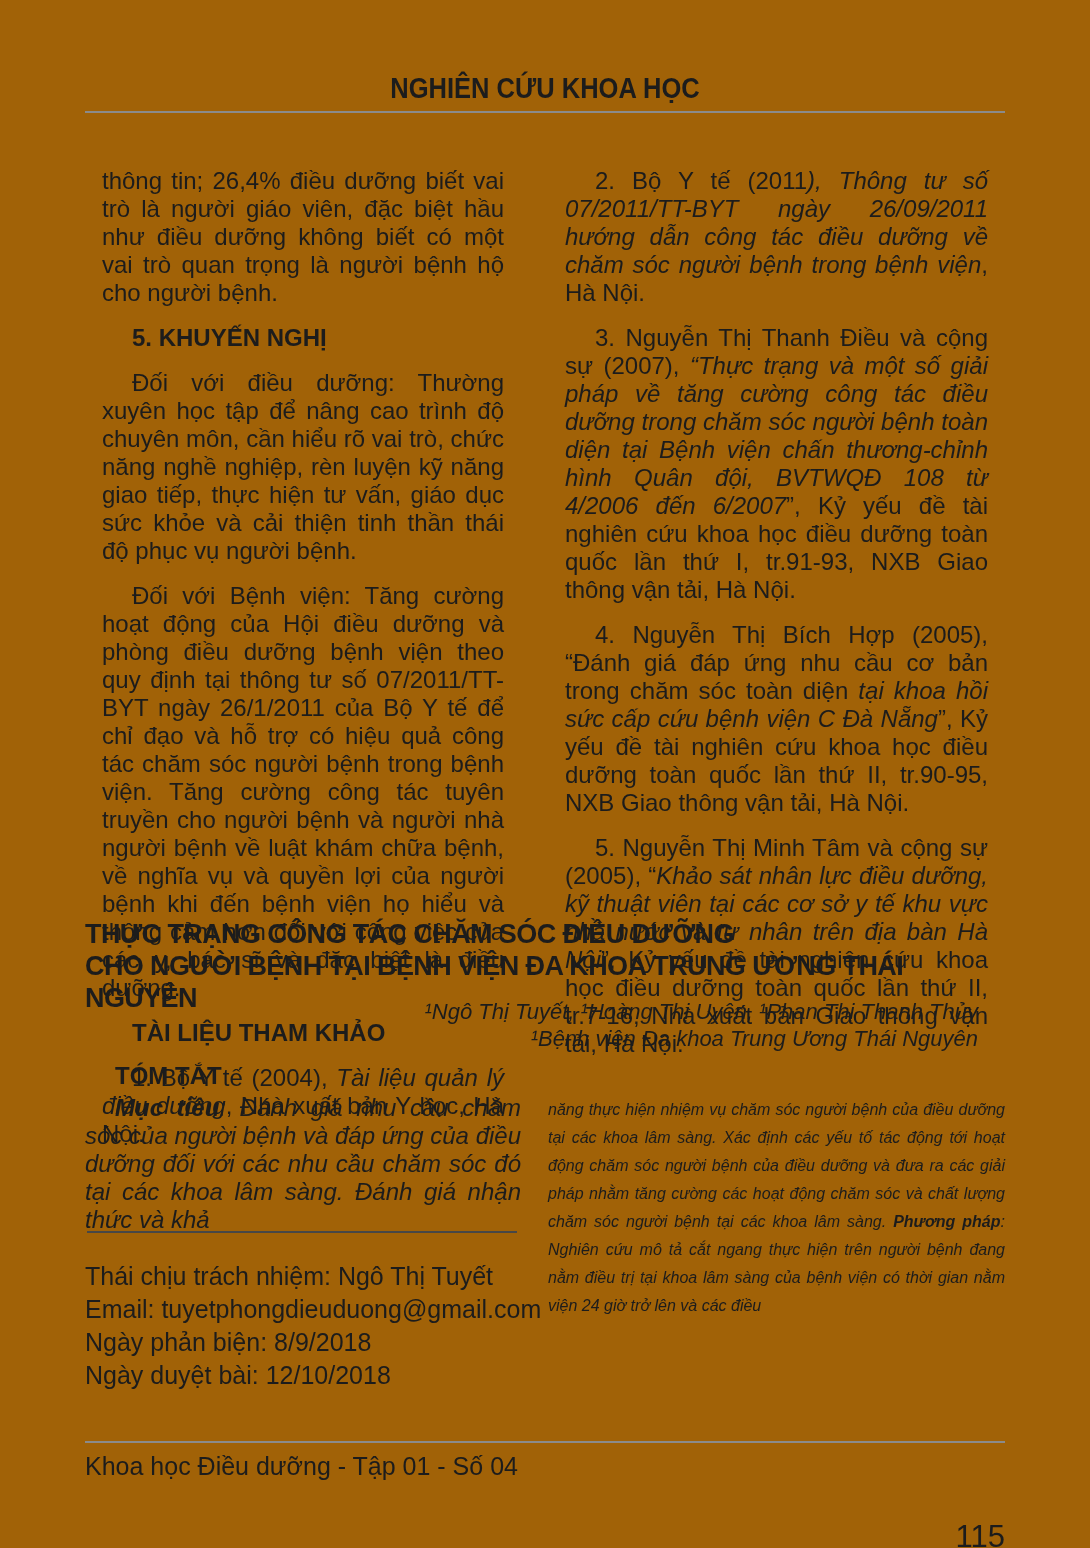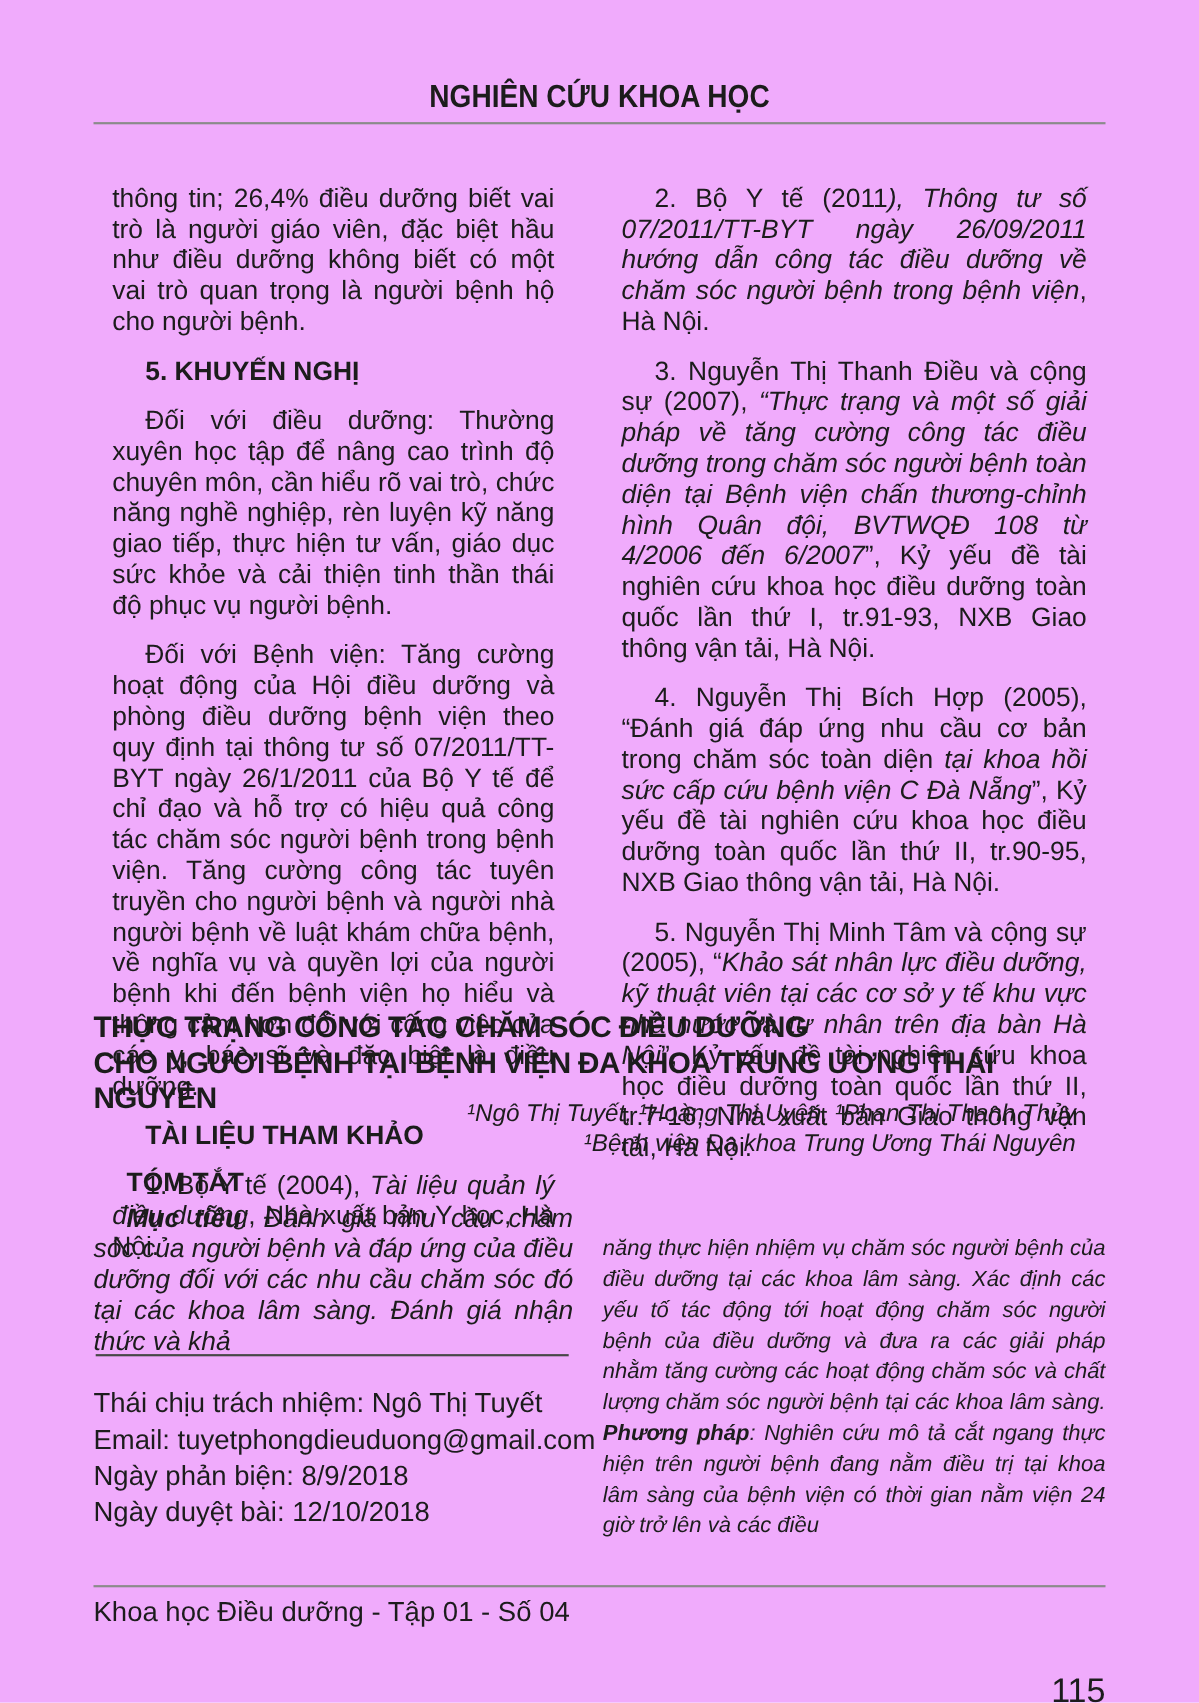--- a/index.html
+++ b/index.html
@@ -1,20 +1,20 @@
 <!DOCTYPE html>
 <html lang="vi"><head>
 <meta charset="utf-8">
 <style>
   html, body { margin: 0; padding: 0; background: #ffffff; }
   .page {
     position: relative;
     width: 1090px;
     height: 1548px;
-    background: #f0abfc;
+    background: #a16207;
     font-family: "Liberation Sans", sans-serif;
     color: #1c1c1c;
     overflow: hidden;
   }
   .rule { position: absolute; height: 2px; background: #8b8b8b; }
 
   
   .header-title {
     position: absolute;
     top: 72px; left: 0; width: 100%;
@@ -63,22 +63,22 @@
 
   
   .abstract-left {
     position: absolute;
     top: 1062px; left: 85px; width: 436px;
   }
   .abstract-left p { margin: 0; font-size: 24px; line-height: 28px; text-align: justify; }
   .abstract-left .heading { margin-bottom: 4px; }
   .abstract-right {
     position: absolute;
-    top: 1121px; left: 548px; width: 457px;
-    font-size: 20px;
+    top: 1096px; left: 548px; width: 457px;
+    font-size: 16px;
     line-height: 28px;
     text-align: justify;
     font-style: italic;
   }
   .italic { font-style: italic; }
   .bi { font-style: italic; font-weight: bold; }
 
   
   .footnote-rule { top: 1231px; left: 87px; width: 430px; background: #474747; }
   .footnote {

